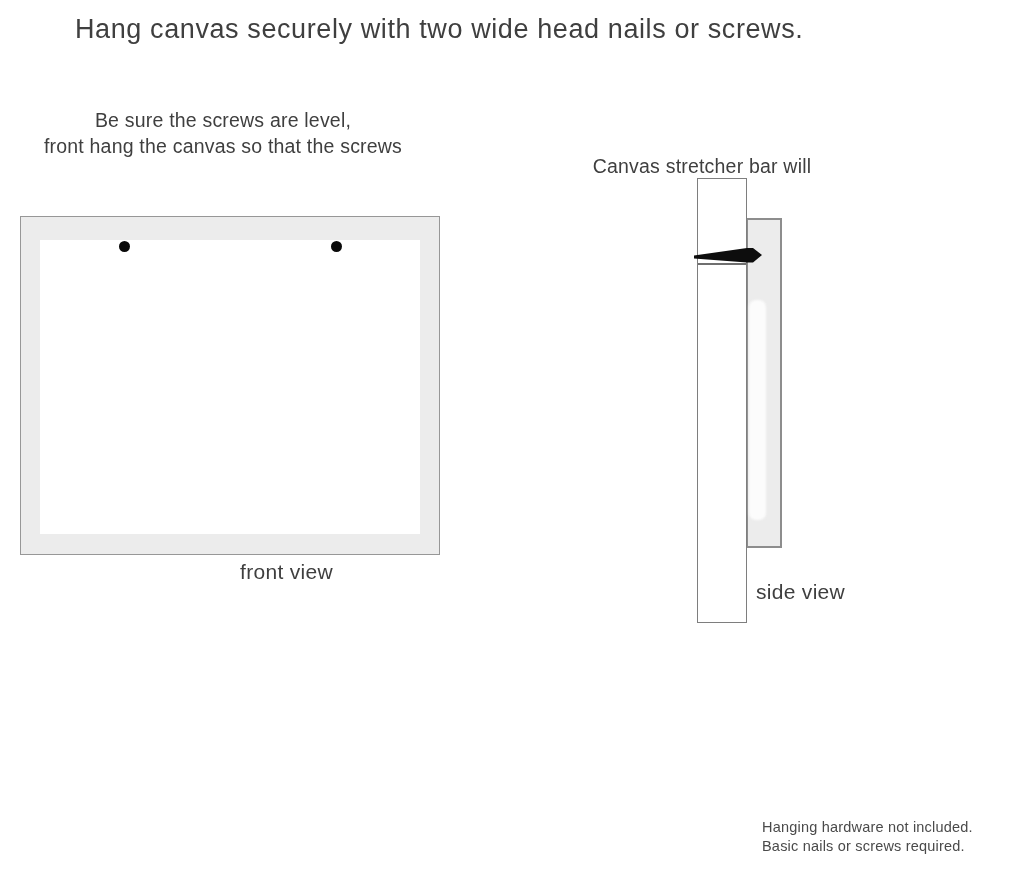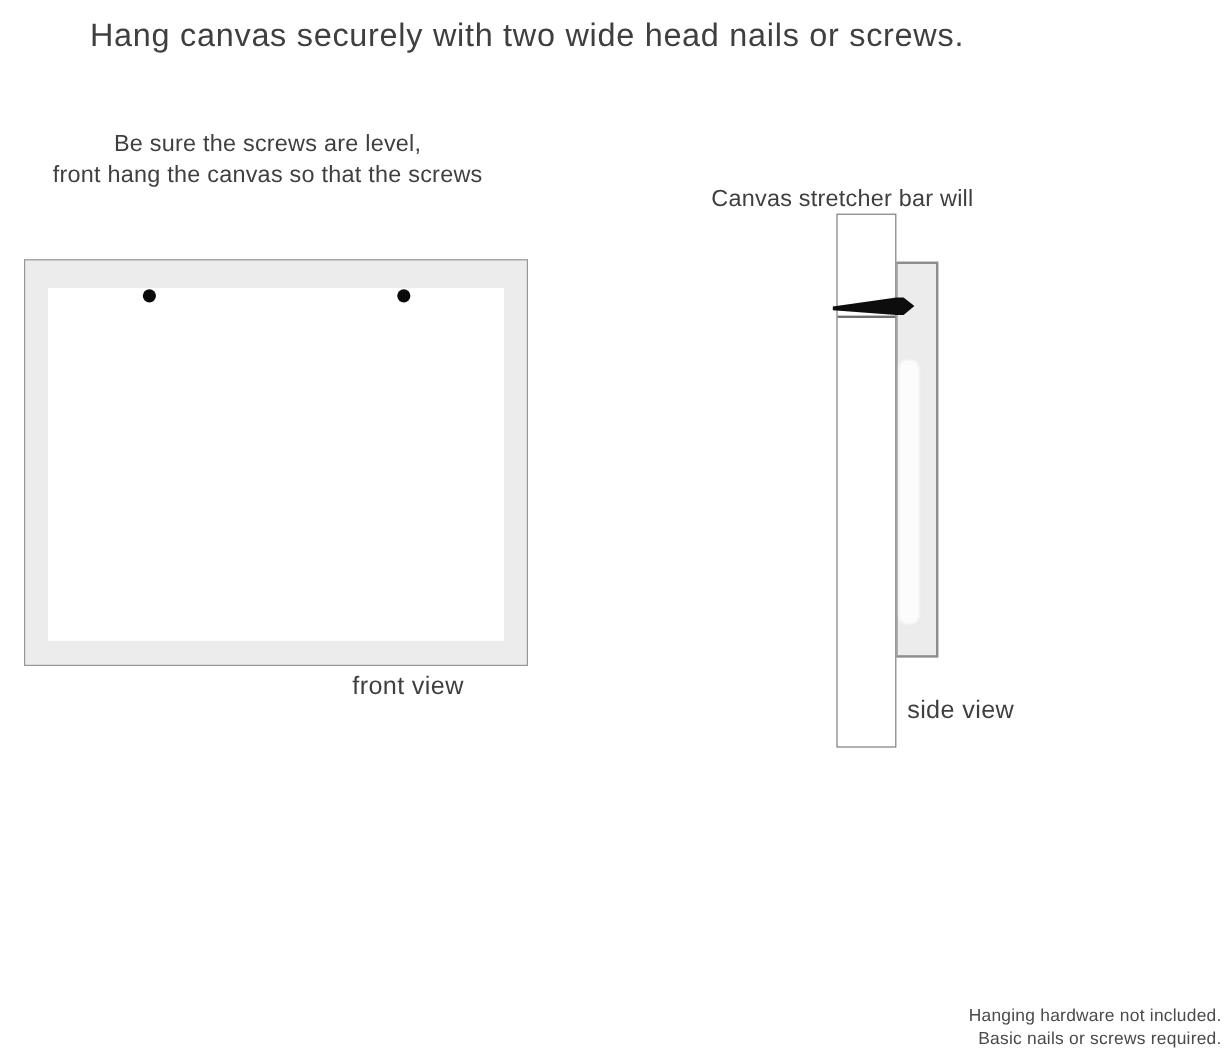--- a/index.html
+++ b/index.html
@@ -63,21 +63,21 @@
   .screw-dot.left  { left: 98px;  top: 24px; }
   .screw-dot.right { left: 310px; top: 24px; }
 
   .view-label {
     position: absolute;
     font-size: 21px;
     font-weight: 300;
     letter-spacing: 0.3px;
     white-space: nowrap;
   }
-  .view-label.front { left: 240px; top: 560px; width: 200px; text-align: center; }
+  .view-label.front { left: 240px; top: 560px; width: 200px; text-align: left; }
   .view-label.side  { left: 756px; top: 560px; margin-top: 20px; }
 
   
   .side-canvas {
     position: absolute;
     left: 746px; top: 218px;
     width: 36px; height: 330px;
     background: var(--canvas-gray);
     border: 2px solid var(--line-gray);
   }
@@ -104,27 +104,26 @@
   }
   .nail-svg {
     position: absolute;
     left: 690px; top: 243px;
     width: 78px; height: 28px;
   }
   .footnote {
     position: absolute;
     left: 762px; top: 818px;
     width: 256px;
-    text-align: right;
+    text-align: left;
     font-size: 14.5px;
     font-weight: 300;
     line-height: 19px;
     color: var(--footnote-gray);
     letter-spacing: 0.2px;
-    margin-top: 20px;
   }
 </style>
 </head>
 <body>
 
 <div class="title">Hang canvas securely with two wide head nails or screws.</div>
 
 <div class="instruction front-note">
   <div>Be sure the screws are level,</div>
   <div>front hang the canvas so that the screws</div>

